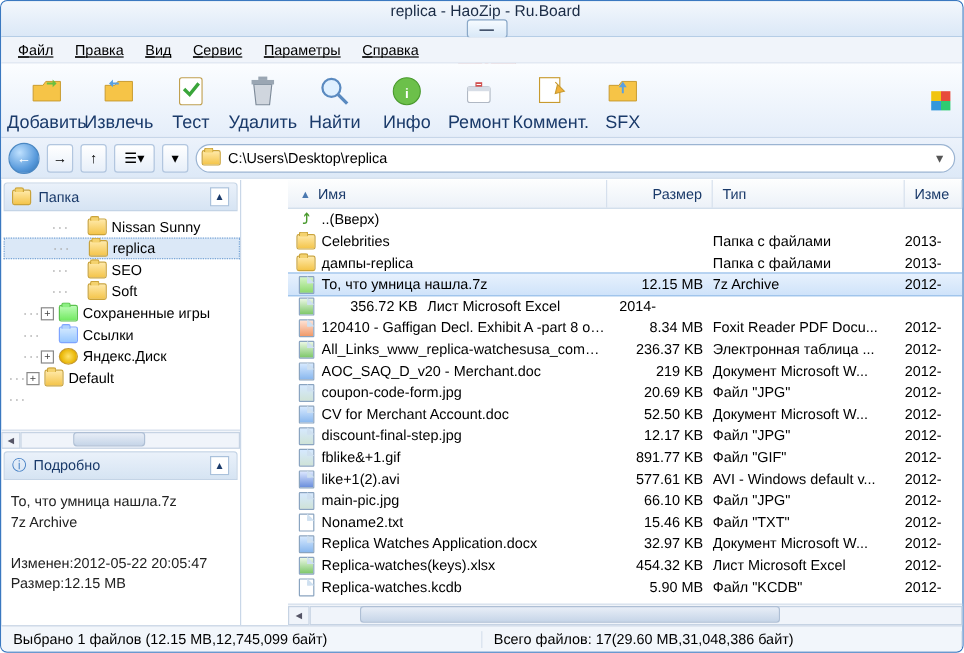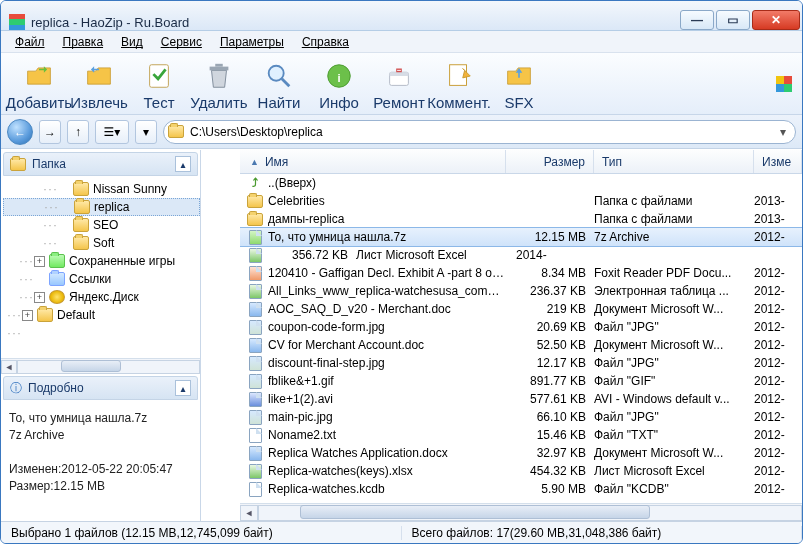--- a/index.html
+++ b/index.html
@@ -1,19 +1,19 @@
 <!DOCTYPE html>
 <html><head>
 <meta charset="utf-8">
 <style>
 * { box-sizing: border-box; margin: 0; padding: 0; font-family: "Segoe UI", Tahoma, sans-serif; font-size: 12px; }
 body { background: #fff; width: 803px; height: 544px; overflow: hidden; border: 1px solid #3a78c0; border-radius: 6px; display: flex; flex-direction: column; }
 
 
-.titlebar { height: 30px; background: linear-gradient(#f3f7fc, #dbe8f7); display: flex; align-items: flex-end; padding: 0 2px 0 8px; border-bottom: 1px solid #b5cde6; }
+.titlebar { height: 30px; background: linear-gradient(#f3f7fc, #dbe8f7); display: flex; align-items: center; padding: 0 2px 0 8px; border-bottom: 1px solid #b5cde6; flex-direction: column; }
 .titlebar .app-icon { width: 16px; height: 16px; margin-right: 6px; display: flex; flex-direction: column; }
 .app-icon span { flex:1; }
 .app-icon span:nth-child(1){background:#e74c3c;}
 .app-icon span:nth-child(2){background:#2ecc71;}
 .app-icon span:nth-child(3){background:#3498db;}
 .titlebar .title { color:#1a2b45; font-size:13px; }
 .titlebar .spacer { flex:1; }
 .winbtn { width: 34px; height: 20px; border: 1px solid #8aa8c8; background: linear-gradient(#f6fbff,#d8e8f7); margin-left: 2px; border-radius: 3px; display:flex;align-items:center;justify-content:center; font-weight:bold; color:#2a3b55;}
 .winbtn.close { background: linear-gradient(#f27b68,#d63a23); border-color:#a82b18; color:#fff; width:48px;}
 

